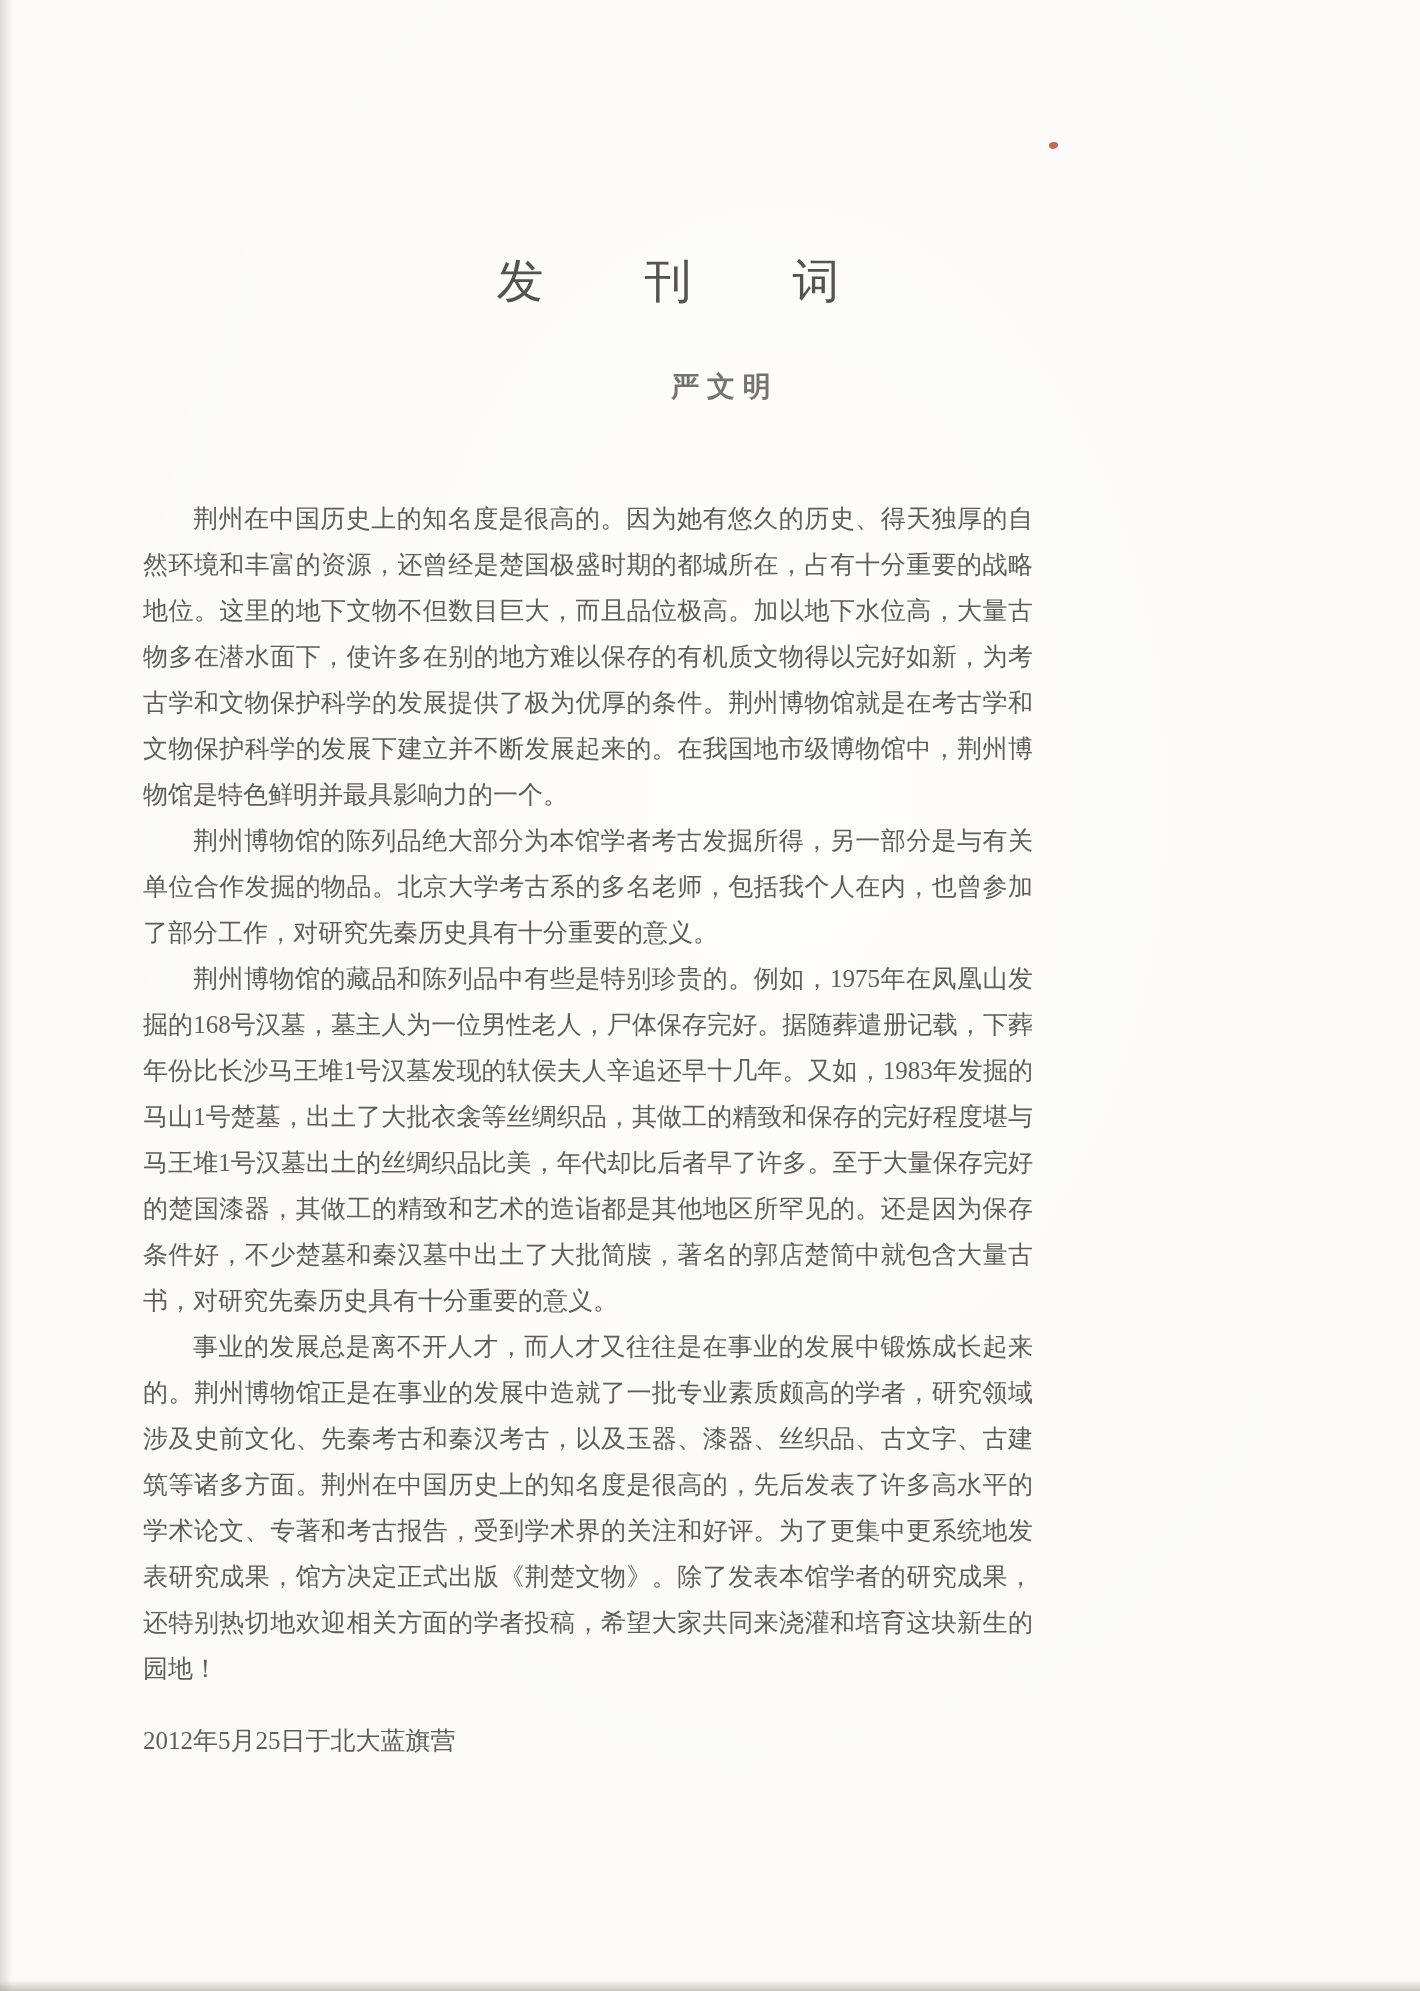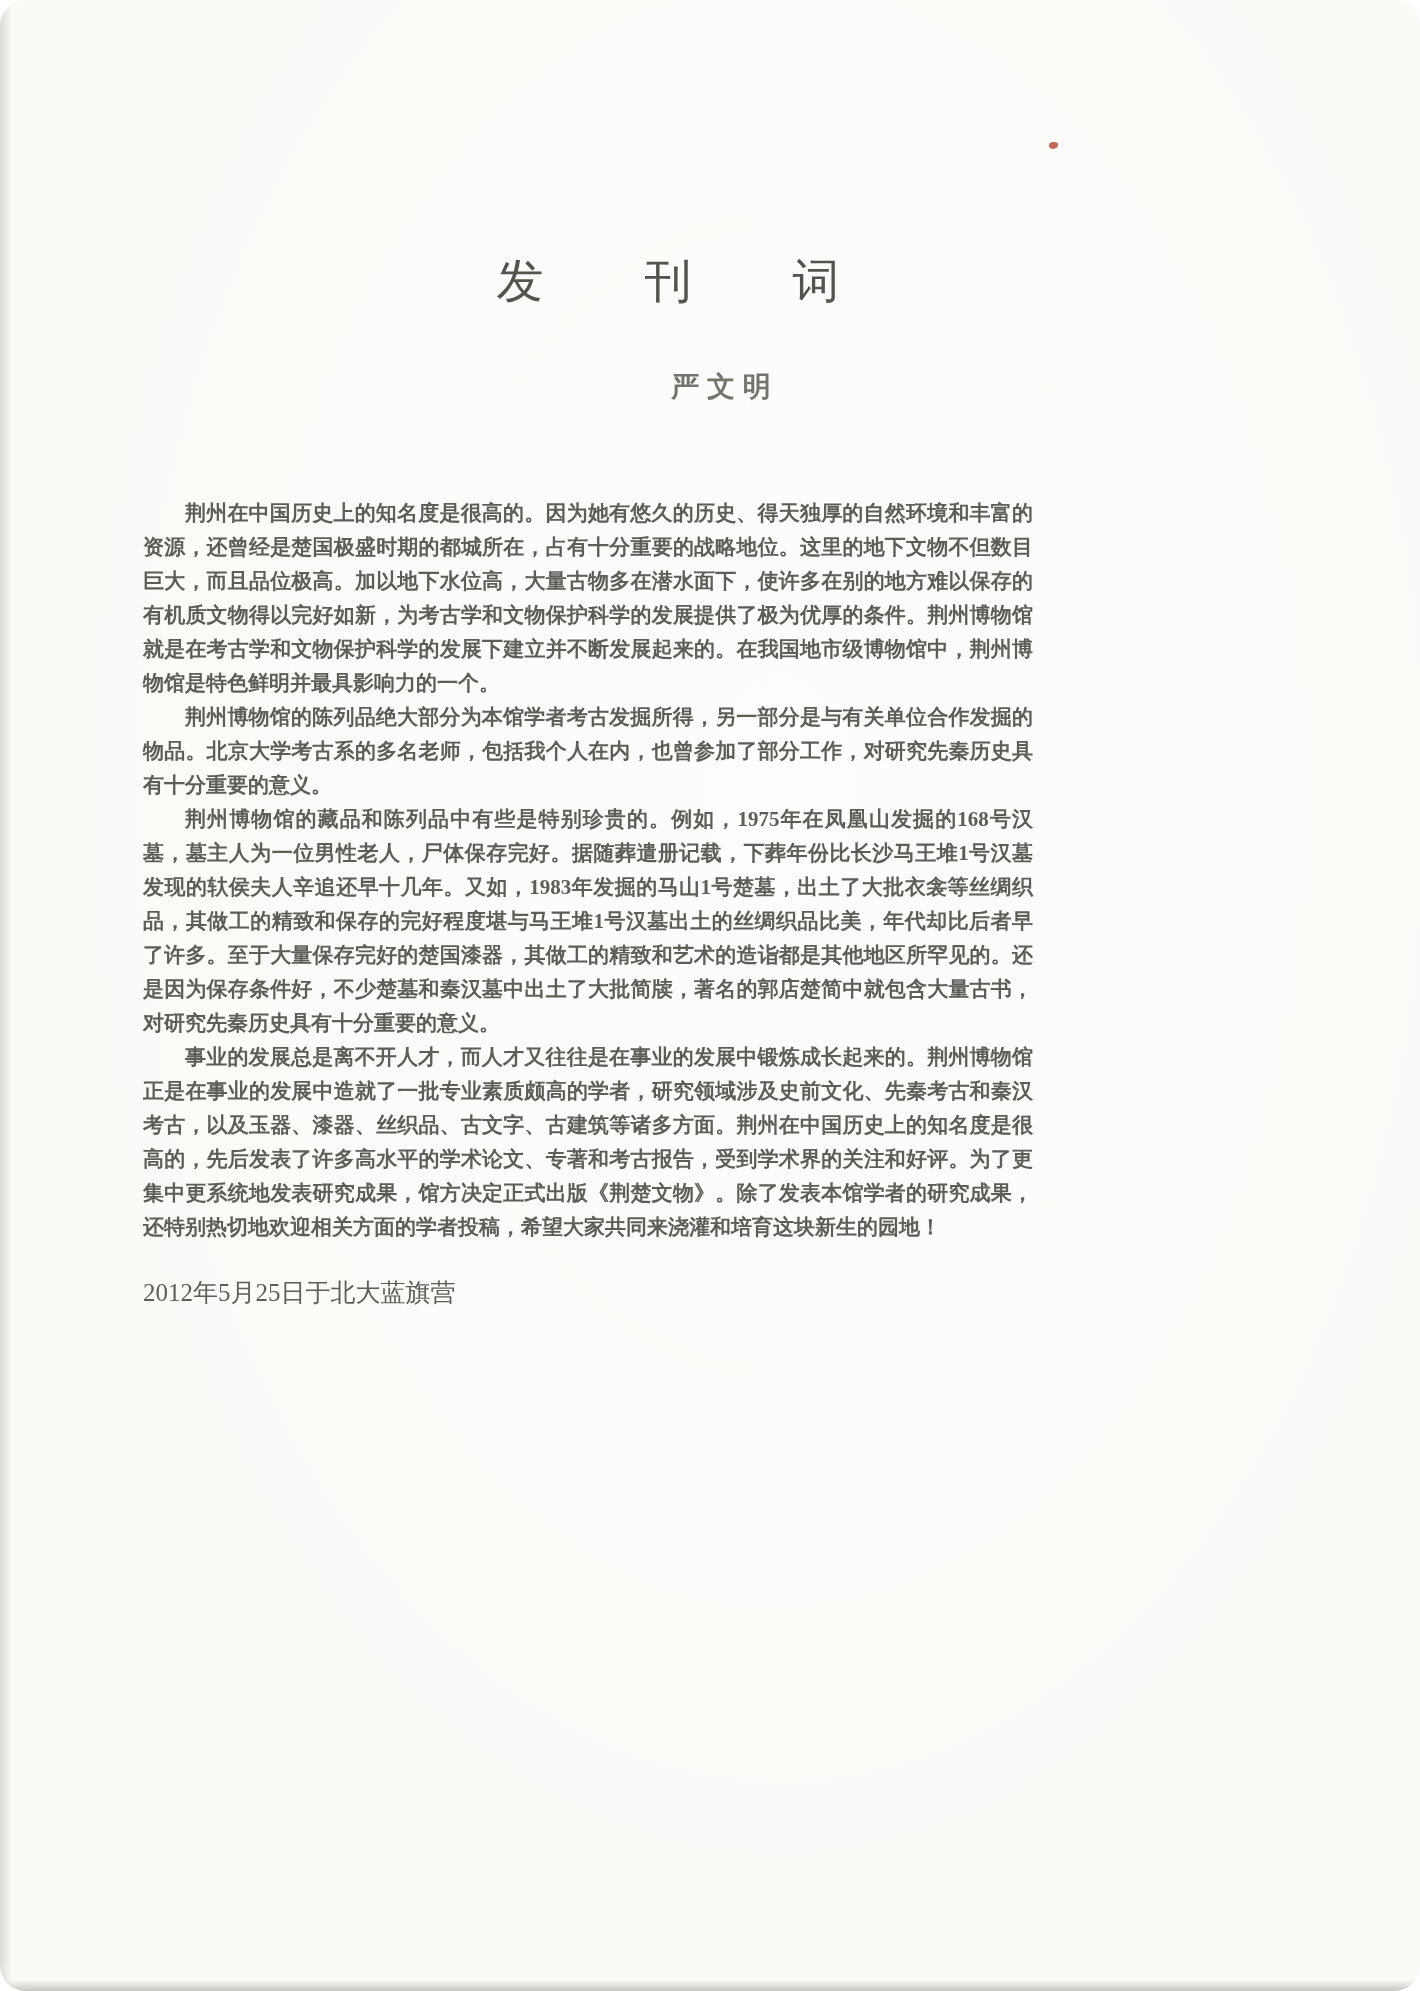--- a/index.html
+++ b/index.html
@@ -11,21 +11,20 @@
     position: relative;
     width: 1420px;
     height: 1991px;
     margin: 0 auto;
     background:
       radial-gradient(ellipse at 55% 40%, rgba(255,255,255,0.6), rgba(0,0,0,0) 70%),
       var(--paper, #fbfaf7);
     overflow: hidden;
     font-family: "Liberation Serif", "DejaVu Serif", serif;
     color: var(--ink, #5f5d58);
-    border-radius: 26px;
   }
   
   .page::before {
     content: "";
     position: absolute;
     left: 0; top: 0; bottom: 0;
     width: 12px;
     background: linear-gradient(to right, rgba(185,181,172,0.45), rgba(185,181,172,0));
     pointer-events: none;
   }
@@ -73,25 +72,24 @@
     font-size: 28px;
     line-height: 34px;
     letter-spacing: 0.28em;
     text-indent: 0.28em;
     text-align: center;
     color: var(--author_ink, #75736d);
     font-weight: bold;
   }
   .body-text {
     margin-top: 92px;
-    font-size: 21px;
-    line-height: 34px;
+    font-size: 25px;
+    line-height: 46px;
     text-align: justify;
     color: var(--ink, #5f5d58);
-    font-weight: bold;
   }
   .body-text p {
     margin: 0;
     text-indent: 2em;
   }
   .dateline {
     margin-top: 26px;
     padding-right: 48px;
     font-size: 25px;
     line-height: 46px;

